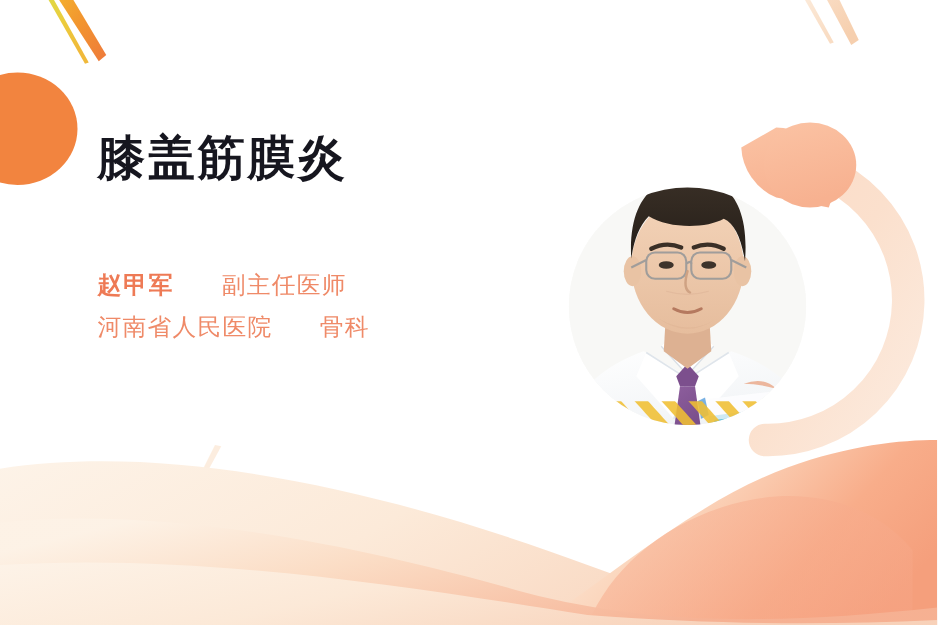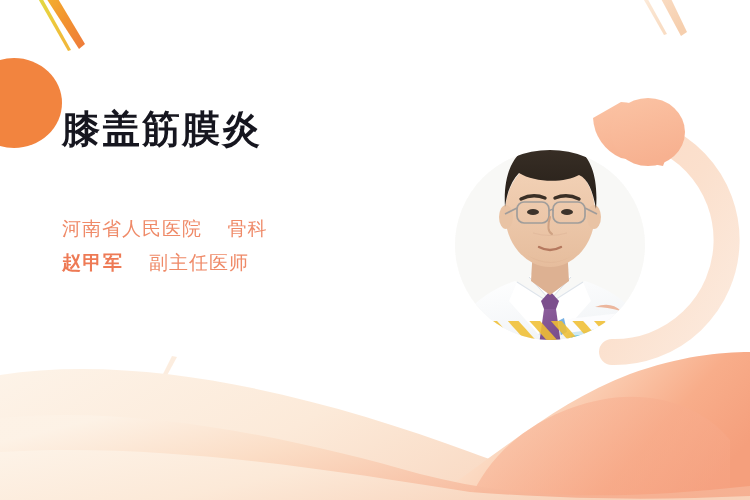--- a/index.html
+++ b/index.html
@@ -9,21 +9,21 @@
     background:#ffffff; overflow:hidden;
   }
   #card {
     position:relative; width:750px; height:500px;
     background:#ffffff; overflow:hidden;
   }
   .layer { position:absolute; top:0; left:0; width:750px; height:500px; pointer-events:none; }
 
   
   #text-block {
-    position:absolute; left:62px; top:106px; width:380px; z-index:40;
+    position:absolute; left:78px; top:106px; width:380px; z-index:40;font-family:Liberation Mono, monospace;
   }
   #page-title {
     font-size:38px; font-weight:700; letter-spacing:2px;
     color:#16161f; line-height:1.25; white-space:nowrap;
   }
   #credentials { margin-top:58px; }
   .cred-line {
     font-size:19px; line-height:34px; color:#ef8a68;
     letter-spacing:1px; white-space:nowrap;
   }
@@ -222,28 +222,28 @@
           <path d="M -10 226 L 202 226 L 202 278 L -10 278 Z" fill="url(#stripePat)" opacity="0.88"></path>
         </g>
       </g>
     </svg>
   </div>
 
   <div id="text-block">
     <div id="page-title">膝盖筋膜炎</div>
     <div id="credentials">
       <div class="cred-line">
+        <span class="nm">赵甲军</span>
+        <span class="gap"></span>
+        <span>副主任医师</span>
+      </div>
+      <div class="cred-line">
         <span>河南省人民医院</span>
         <span class="gap"></span>
         <span>骨科</span>
-      </div>
-      <div class="cred-line">
-        <span class="nm">赵甲军</span>
-        <span class="gap"></span>
-        <span>副主任医师</span>
       </div>
     </div>
   </div>
 
   <svg class="layer" style="z-index:50" viewBox="0 0 750 500" width="750" height="500" preserveAspectRatio="none">
 
     <path d="M 0 375
              C 150 352, 330 400, 470 452
              C 570 489, 660 500, 750 500
              L 750 500 L 0 500 Z" fill="url(#gWaveFar)"></path>

